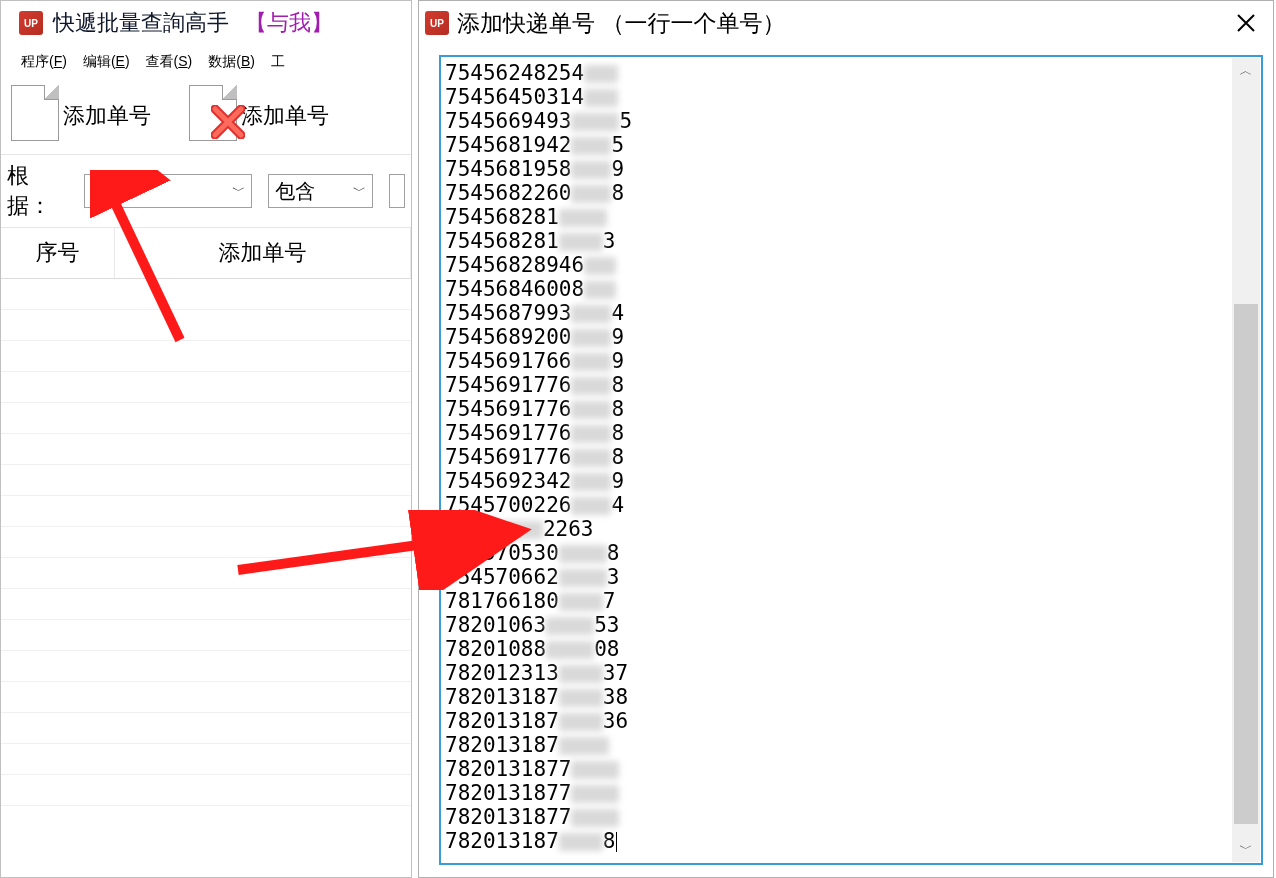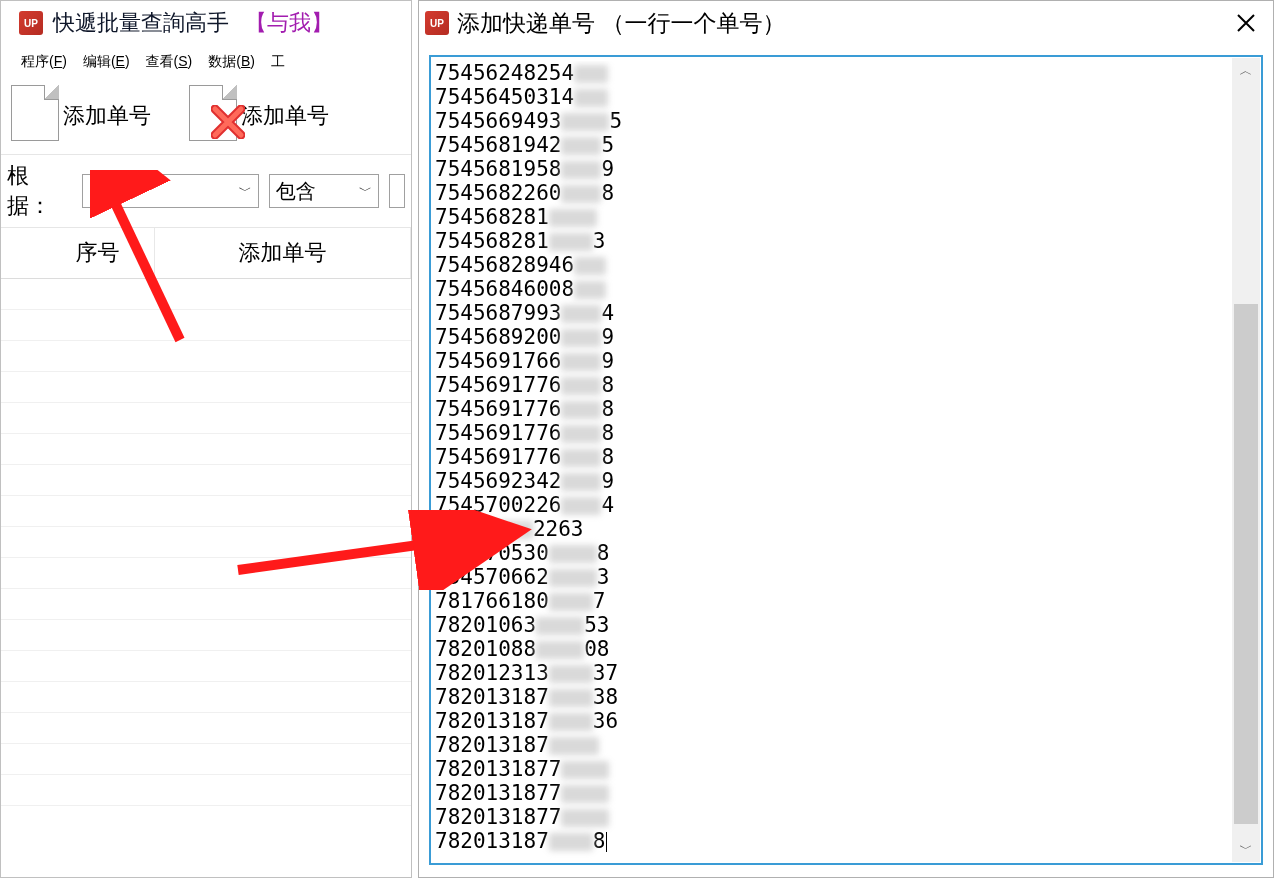--- a/index.html
+++ b/index.html
@@ -118,21 +118,21 @@
     height: 34px;
   }
 
   .filter-row {
     display: flex;
     align-items: center;
     padding: 6px 6px;
     font-size: 22px;
     border-top: 1px solid #e6e6e6;
     border-bottom: 1px solid #e6e6e6;
-    gap: 10px;
+    gap: 16px;
   }
   .combo {
     display: flex;
     align-items: center;
     justify-content: space-between;
     border: 1px solid #a0a0a0;
     background: #fff;
     height: 34px;
     padding: 0 6px;
     font-size: 20px;
@@ -147,21 +147,20 @@
     border: 1px solid #a0a0a0;
     height: 34px;
     width: 16px;
     background: #fff;
     flex: 0 0 auto;
   }
 
   .table-head {
     display: flex;
     border-bottom: 1px solid #dcdcdc;
-    padding-left: 40px;
   }
   .th {
     padding: 10px 8px;
     font-size: 22px;
     text-align: center;
     border-right: 1px solid #e8e8e8;
     background: #fff;
   }
   .th.col-seq { width: 114px; }
   .th.col-time { flex: 1; }
@@ -206,21 +205,21 @@
     width: 42px;
     height: 38px;
     display: flex;
     align-items: center;
     justify-content: center;
     cursor: pointer;
   }
 
   .textarea-wrap {
     position: relative;
-    margin: 10px 10px 10px 10px;
+    margin: 10px 10px 10px 20px;
     border: 2px solid #3a9cd6;
     height: 810px;
     background: #fff;
   }
   .textarea {
     position: absolute;
     left: 4px;
     top: 4px;
     right: 32px;
     bottom: 4px;

